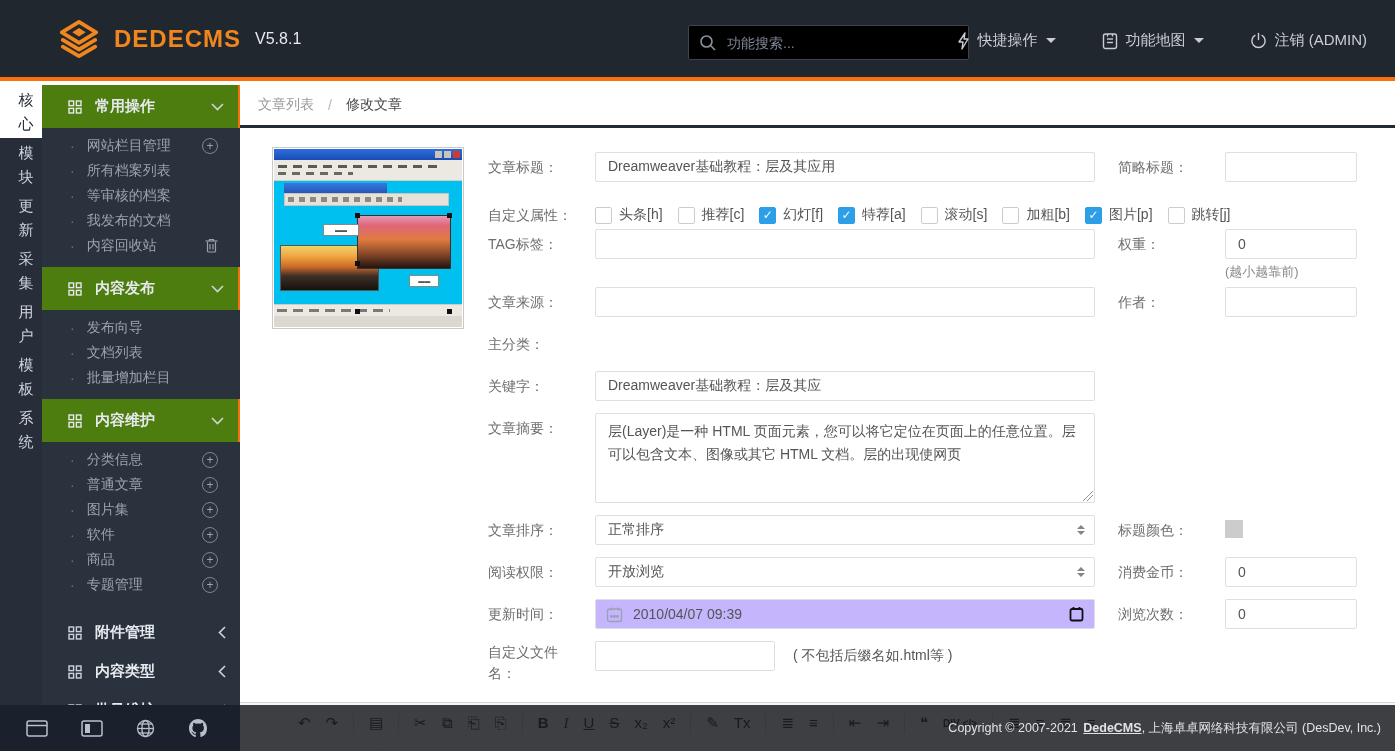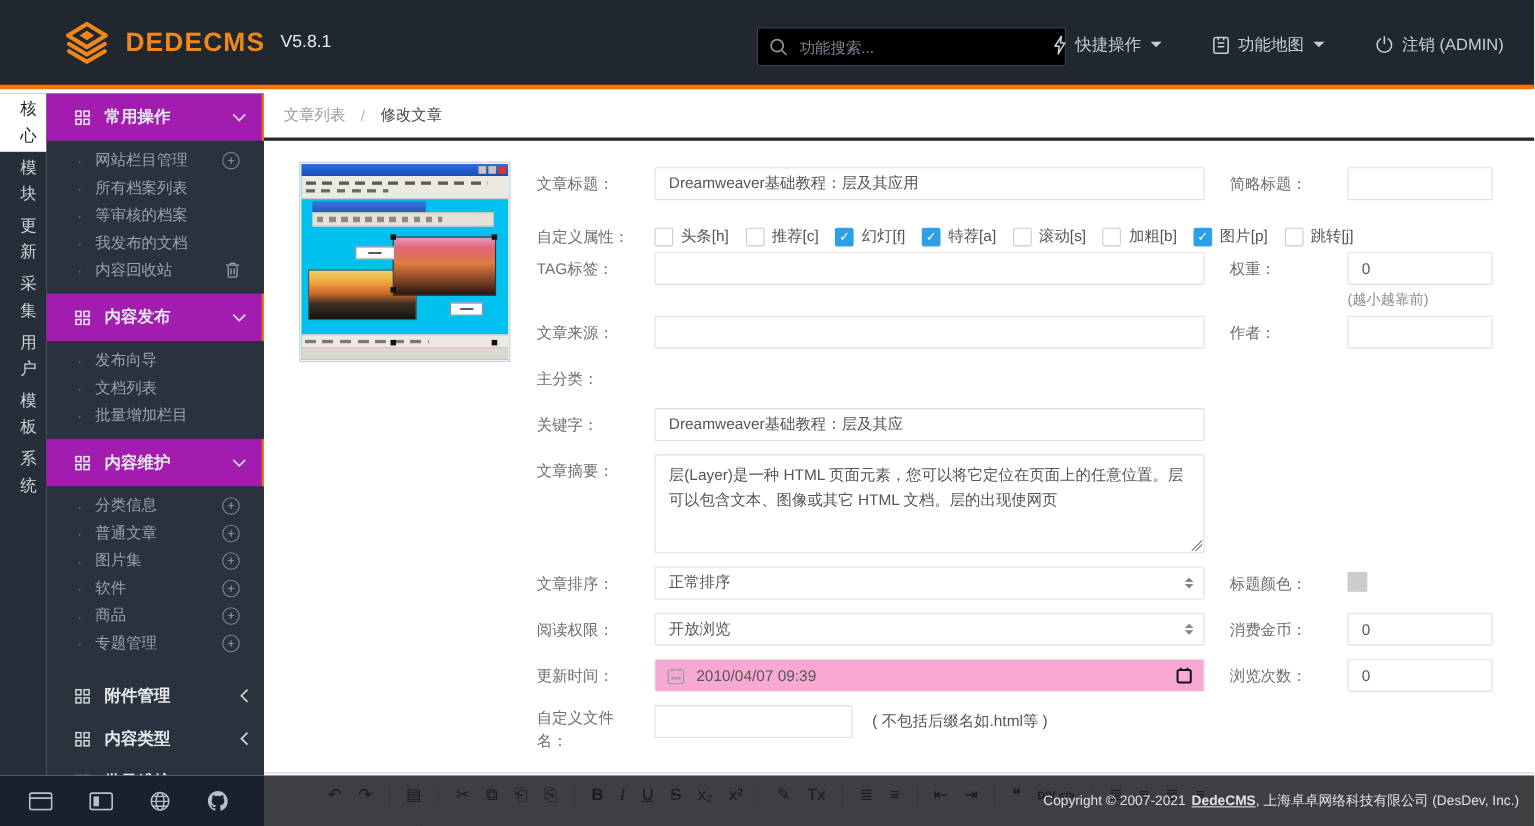--- a/index.html
+++ b/index.html
@@ -21,21 +21,21 @@
 
   
   .rail { position:absolute; left:0; top:85px; width:42px; bottom:46px; background:#272e39; z-index:3; }
   .rail-item { width:42px; height:53px; display:flex; align-items:center; justify-content:center; color:#ced3da; font-size:15px; cursor:pointer;padding-left:10px; }
   .rail-item span { display:block; width:16px; line-height:24px; text-align:center; word-break:break-all; }
   .rail-item.active { background:#ffffff; color:#1b212b; }
 
   
   .menu { position:absolute; left:42px; top:85px; width:198px; bottom:46px; background:#2a323e; overflow:hidden; z-index:2; }
   .sec { display:flex; align-items:center; padding:0 14px 0 26px; color:#e6e9ee; font-size:15px; font-weight:bold; cursor:pointer; }
-  .sec.open { height:43px; background:#a21caf; border-right:2px solid #f8700d; }
+  .sec.open { height:43px; background:#4d7c0f; border-right:2px solid #f8700d; }
   .sec.closed { height:37px; margin-top:2px; }
   .grid-ic { margin-right:13px; flex:none; }
   .sec-chev { margin-left:auto; flex:none; }
   .items { padding:5px 0 9px; }
   .item { height:25px; display:flex; align-items:center; padding-left:28px; color:#9aa2ae; font-size:14px; cursor:pointer; }
   .item .dot { color:#6a7380; margin-right:12px; }
   .item .act { margin-left:auto; margin-right:22px; }
   .plus-ic { width:16px; height:16px; border:1px solid #7d8692; border-radius:50%; color:#9aa2ae; font-size:12px; line-height:14px; text-align:center; display:inline-block; }
   .cgroup { margin-top:8px; }
 
@@ -68,21 +68,21 @@
      background:linear-gradient(135deg, transparent 0 46%, #979797 46% 54%, transparent 54% 66%, #979797 66% 74%, transparent 74%); }
 
   .cb-row { display:flex; align-items:center; height:30px; white-space:nowrap; width:560px; }
   .cb { display:inline-flex; align-items:center; margin-right:15px; font-size:14px; color:#555; cursor:pointer; }
   .cb .box { width:17px; height:17px; border:1px solid #c9ccd1; border-radius:2px; background:#fff; margin-right:7px; display:inline-flex; align-items:center; justify-content:center; color:transparent; font-size:12px; }
   .cb.checked .box { background:#2d9fe8; border-color:#2d9fe8; color:#fff; }
 
   .hint { position:absolute; font-size:13px; color:#8a8a8a; }
   .file-hint { position:absolute; left:553px; top:516px; font-size:14px; color:#555; }
   .swatch { position:absolute; left:985px; width:18px; height:18px; background:#cccccc; }
-  .datebox { height:30px; border:1px solid #dcdfe3; border-radius:2px; background:#f9a8d4; display:flex; align-items:center; padding:0 10px; font-size:14px; color:#555; gap:10px; cursor:pointer; }
+  .datebox { height:30px; border:1px solid #dcdfe3; border-radius:2px; background:#c4b5fd; display:flex; align-items:center; padding:0 10px; font-size:14px; color:#555; gap:10px; cursor:pointer; }
   .datebox .dtxt { flex:1; }
   .file-fld { width:180px; }
   .flabel-wrap { width:86px; line-height:21px; padding-top:1px; }
 
   
   .thumb { position:absolute; left:32px; top:16px; width:192px; height:182px; border:1px solid #c9c9c9; background:#fff; padding:1px; }
   .t-in { position:relative; width:100%; height:100%; overflow:hidden; background:#00c0f0; display:flex; flex-direction:column; }
   .t-titlebar { height:11px; background:linear-gradient(#2d6fdd,#1a4bb4); display:flex; align-items:center; justify-content:flex-end; gap:2px; padding-right:2px; flex:none; }
   .t-btn { width:7px; height:7px; background:#c8c4bc; }
   .t-btn.close { background:#d03a2a; }

